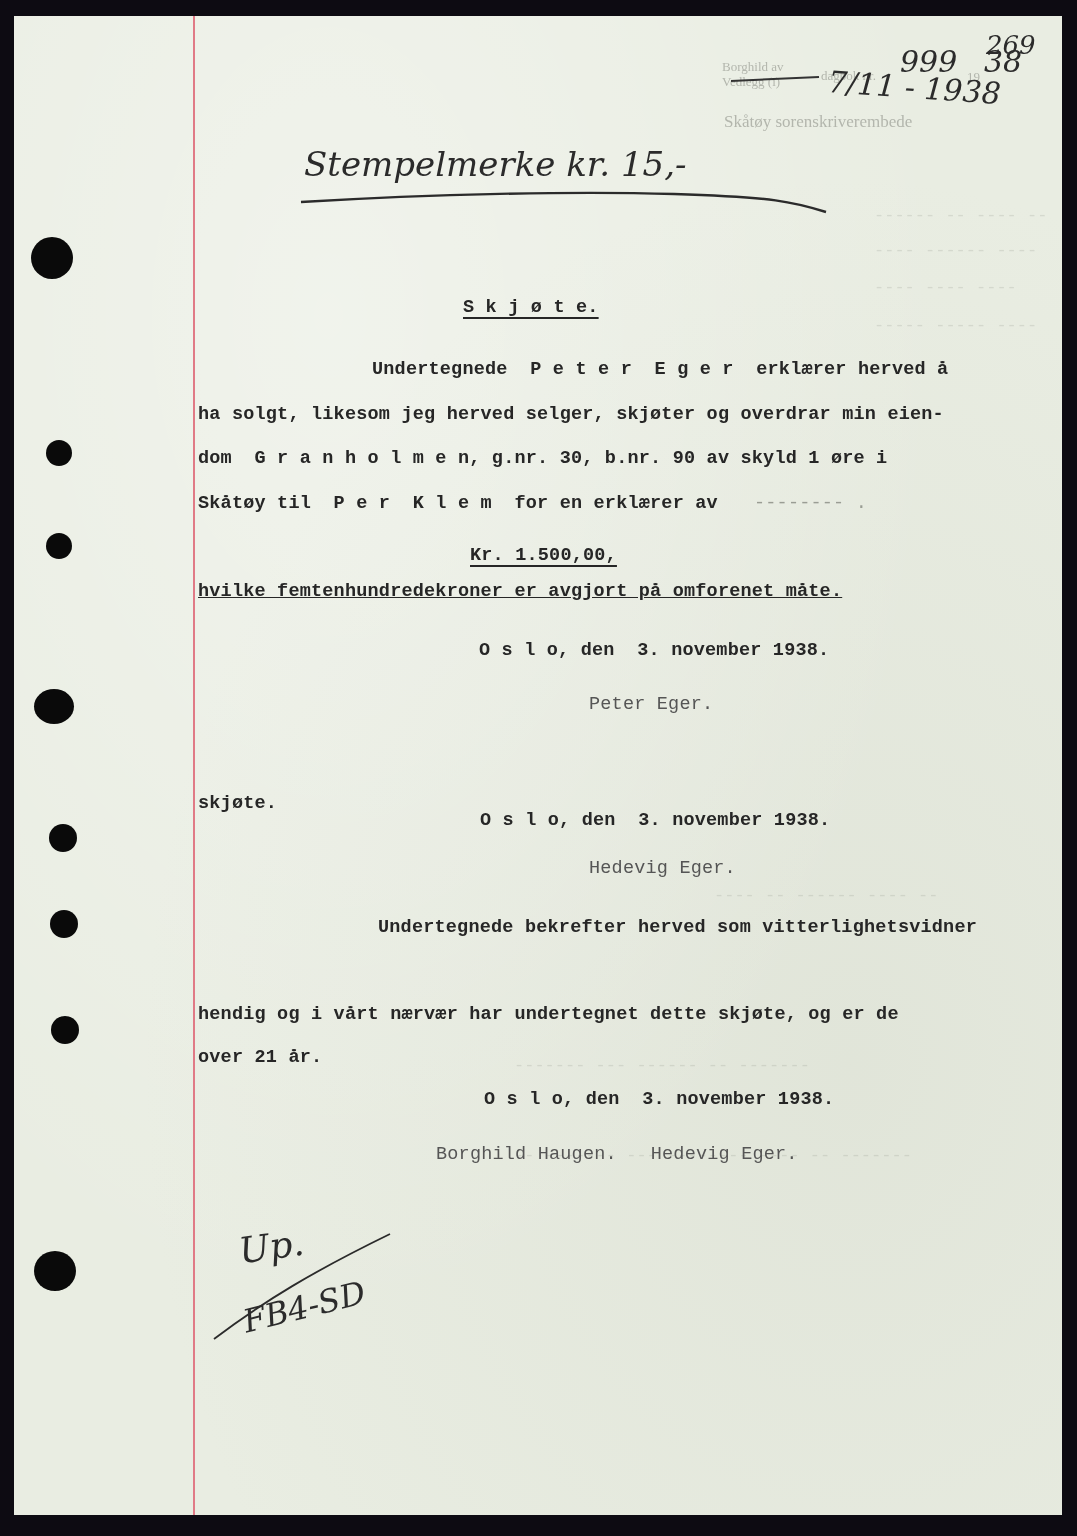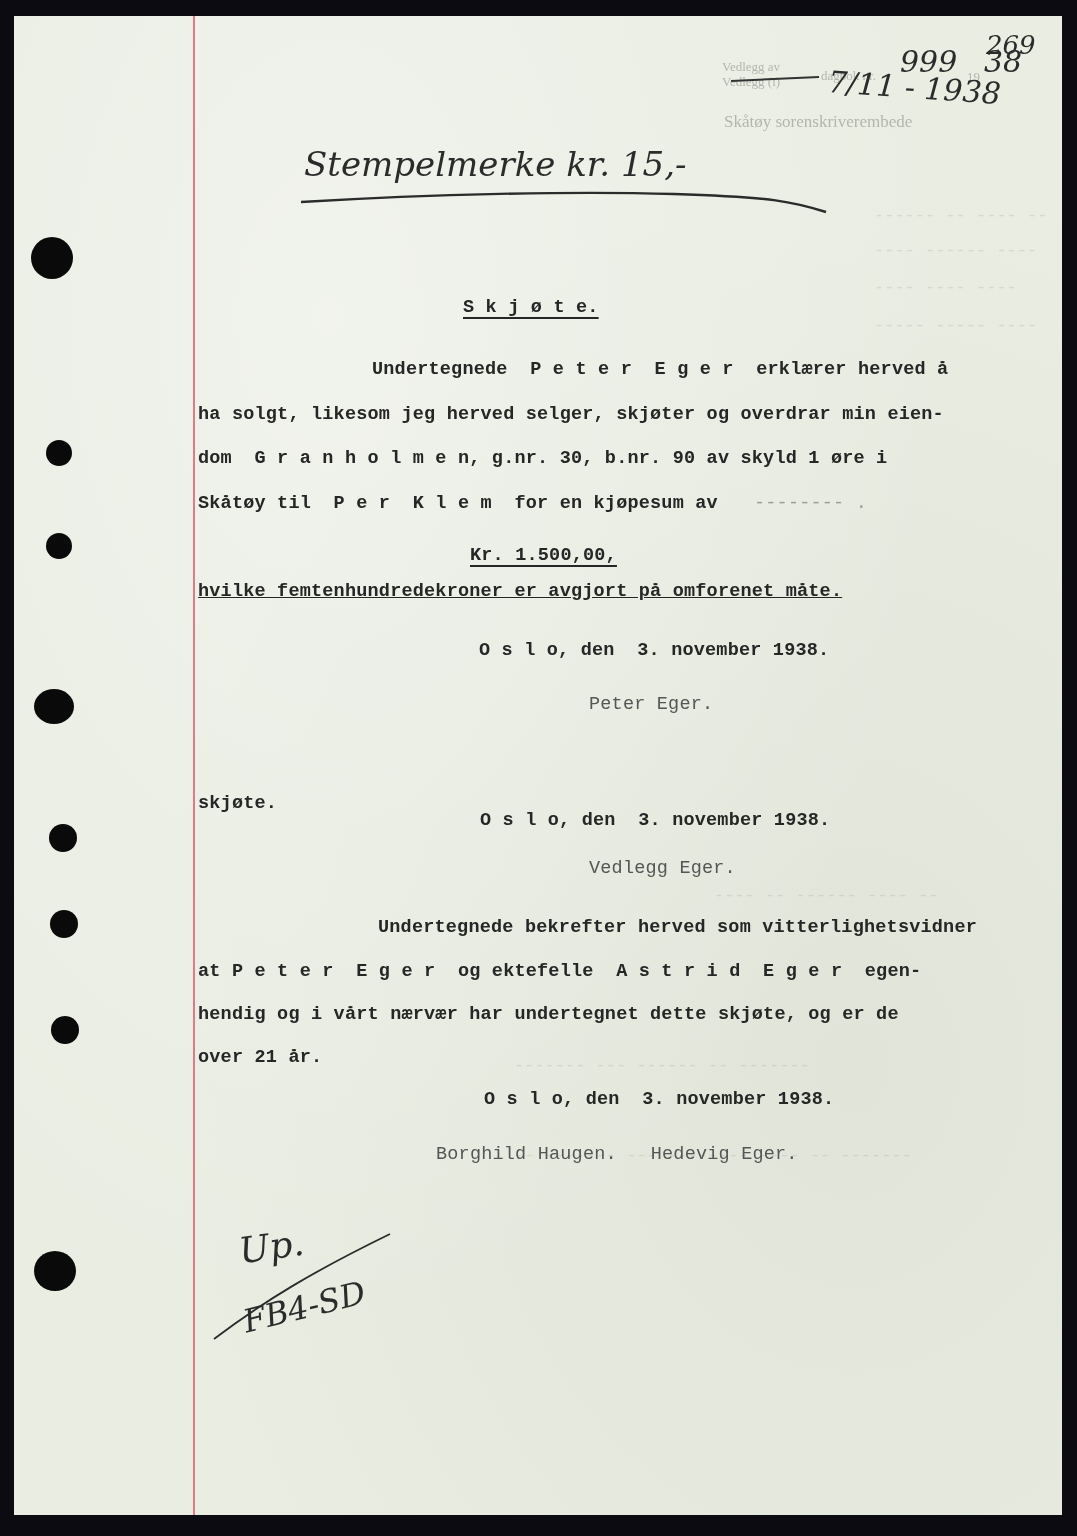--- a/index.html
+++ b/index.html
@@ -79,21 +79,21 @@
   <div class="hole" style="left:20px;top:1235px;width:42px;height:40px;"></div>
 
   <div class="ghost" style="left:860px;top:190px;">------ -- ---- --</div>
   <div class="ghost" style="left:860px;top:225px;">---- ------ ----</div>
   <div class="ghost" style="left:860px;top:262px;">---- ---- ----</div>
   <div class="ghost" style="left:860px;top:300px;">----- ----- ----</div>
   <div class="ghost" style="left:700px;top:870px;">---- -- ------ ---- --</div>
   <div class="ghost" style="left:500px;top:1040px;">------- --- ------ -- -------</div>
   <div class="ghost" style="left:500px;top:1130px;">-- ------- --- -------- ---- -- -------</div>
 
-  <div class="stamp" style="left:708px;top:43px;font-size:13px;">Vedlegg av</div>
+  <div class="stamp" style="left:708px;top:43px;font-size:13px;">Borghild av</div>
   <div class="stamp" style="left:708px;top:58px;font-size:13px;">Vedlegg (i)</div>
   <div class="stamp" style="left:807px;top:52px;font-size:13px;">dagbok nr.</div>
   <div class="stamp" style="left:953px;top:53px;font-size:13px;">19</div>
   <div class="stamp" style="left:710px;top:96px;font-size:17px;">Skåtøy sorenskriverembede</div>
 
   <svg class="overlay" width="1048" height="1499">
     <path d="M717 65 L805 61" stroke="#333" stroke-width="2" fill="none"></path>
 
     <path d="M287 186 C 420 178, 560 175, 660 178 S 780 186, 812 196" stroke="#2b2b2b" stroke-width="2.4" fill="none"></path>
 
@@ -104,34 +104,33 @@
   <div class="hand" style="left:886px;top:28px;font-size:30px;">999</div>
   <div class="hand" style="left:970px;top:28px;font-size:30px;">38</div>
   <div class="hand" style="left:814px;top:54px;font-size:30px;transform:rotate(4deg);">7/11 - 1938</div>
   <div class="hand" style="left:290px;top:128px;font-size:34px;">Stempelmerke kr. 15,-</div>
 
   <div class="t bold u" style="left:449px;top:273px;">S k j ø t e.</div>
 
   <div class="t bold" style="left:358px;top:343px;">Undertegnede  P e t e r  E g e r  erklærer herved å</div>
   <div class="t bold" style="left:184px;top:388px;">ha solgt, likesom jeg herved selger, skjøter og overdrar min eien-</div>
   <div class="t bold" style="left:184px;top:432px;text-align:center;">dom  G r a n h o l m e n, g.nr. 30, b.nr. 90 av skyld 1 øre i</div>
-  <div class="t bold" style="left:184px;top:477px;">Skåtøy til  P e r  K l e m  for en kjøpesum av</div>
+  <div class="t bold" style="left:184px;top:477px;">Skåtøy til  P e r  K l e m  for en erklærer av</div>
   <div class="t bold" style="left:740px;top:477px;color:#9a9d94;font-weight:normal;">-------- .</div>
   <div class="t bold u" style="left:456px;top:521px;">Kr. 1.500,00,</div>
   <div class="t bold" style="left:184px;top:565px;text-decoration:underline;">hvilke femtenhundredekroner er avgjort på omforenet måte.</div>
 
   <div class="t bold" style="left:465px;top:624px;">O s l o, den  3. november 1938.</div>
   <div class="t light" style="left:575px;top:678px;">Peter Eger.</div>
 
   <div class="t bold" style="left:184px;top:777px;">skjøte.</div>
   <div class="t bold" style="left:466px;top:794px;">O s l o, den  3. november 1938.</div>
-  <div class="t light" style="left:575px;top:842px;">Vedlegg Eger.</div>
+  <div class="t light" style="left:575px;top:842px;">Hedevig Eger.</div>
 
   <div class="t bold" style="left:364px;top:901px;">Undertegnede bekrefter herved som vitterlighetsvidner</div>
-  <div class="t bold" style="left:184px;top:945px;">at P e t e r  E g e r  og ektefelle  A s t r i d  E g e r  egen-</div>
   <div class="t bold" style="left:184px;top:988px;">hendig og i vårt nærvær har undertegnet dette skjøte, og er de</div>
   <div class="t bold" style="left:184px;top:1031px;">over 21 år.</div>
   <div class="t bold" style="left:470px;top:1073px;">O s l o, den  3. november 1938.</div>
   <div class="t light" style="left:422px;top:1128px;">Borghild Haugen.   Hedevig Eger.</div>
 
   <div class="hand" style="left:225px;top:1210px;font-size:36px;transform:rotate(-8deg);">Up.</div>
   <div class="hand" style="left:228px;top:1272px;font-size:32px;transform:rotate(-14deg);">FB4-SD</div>
 </div>
 
 </body></html>

